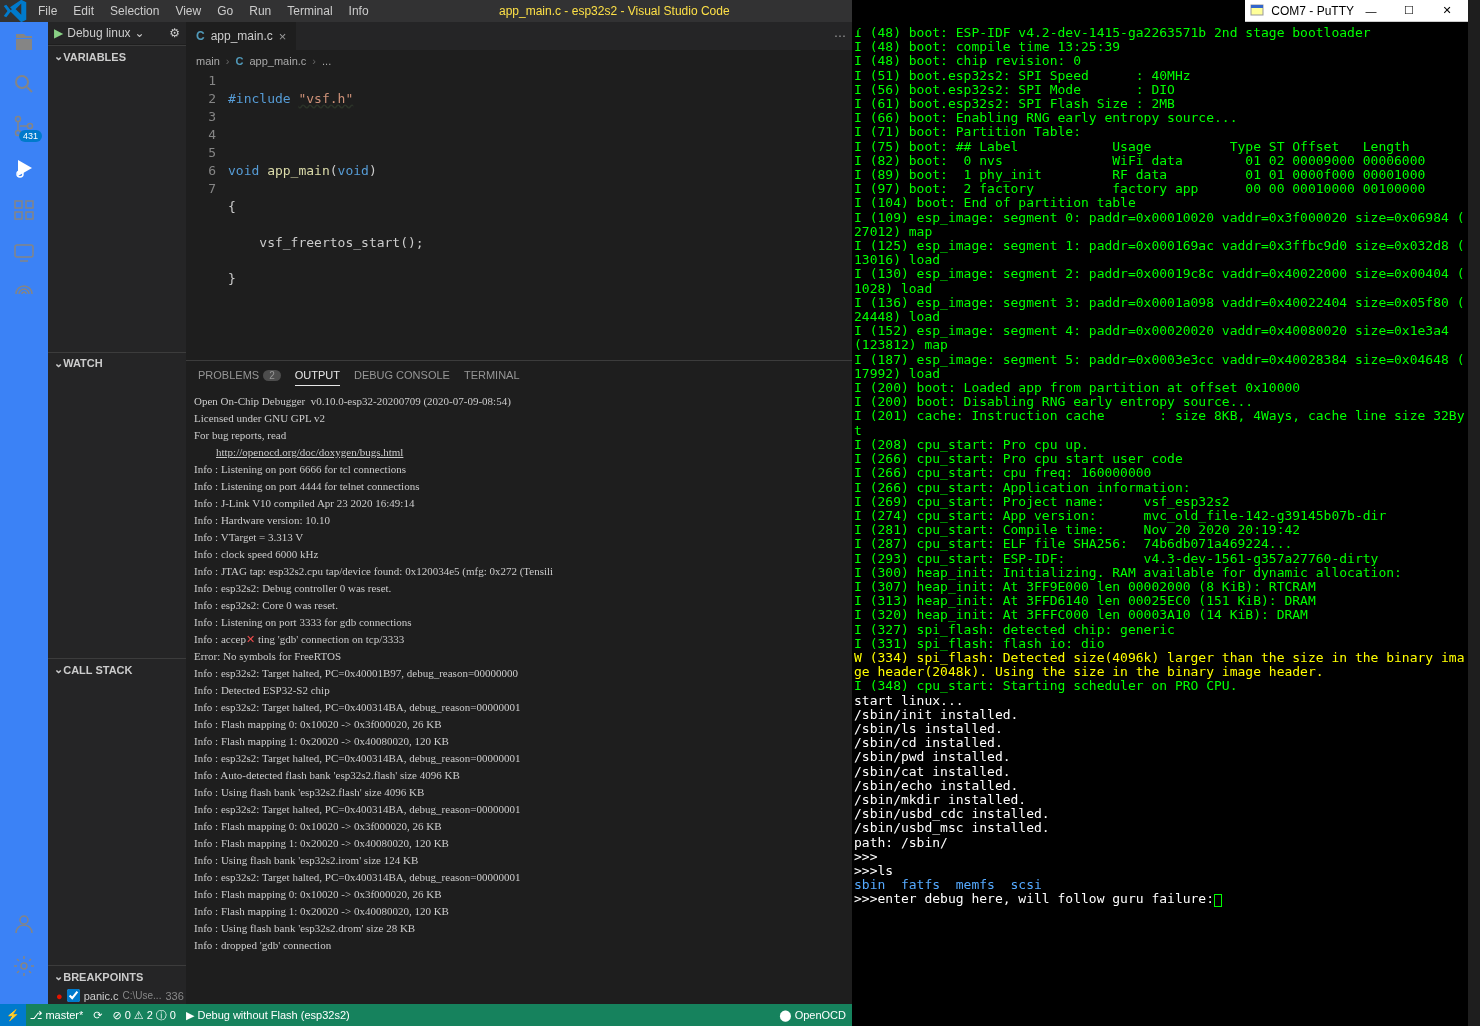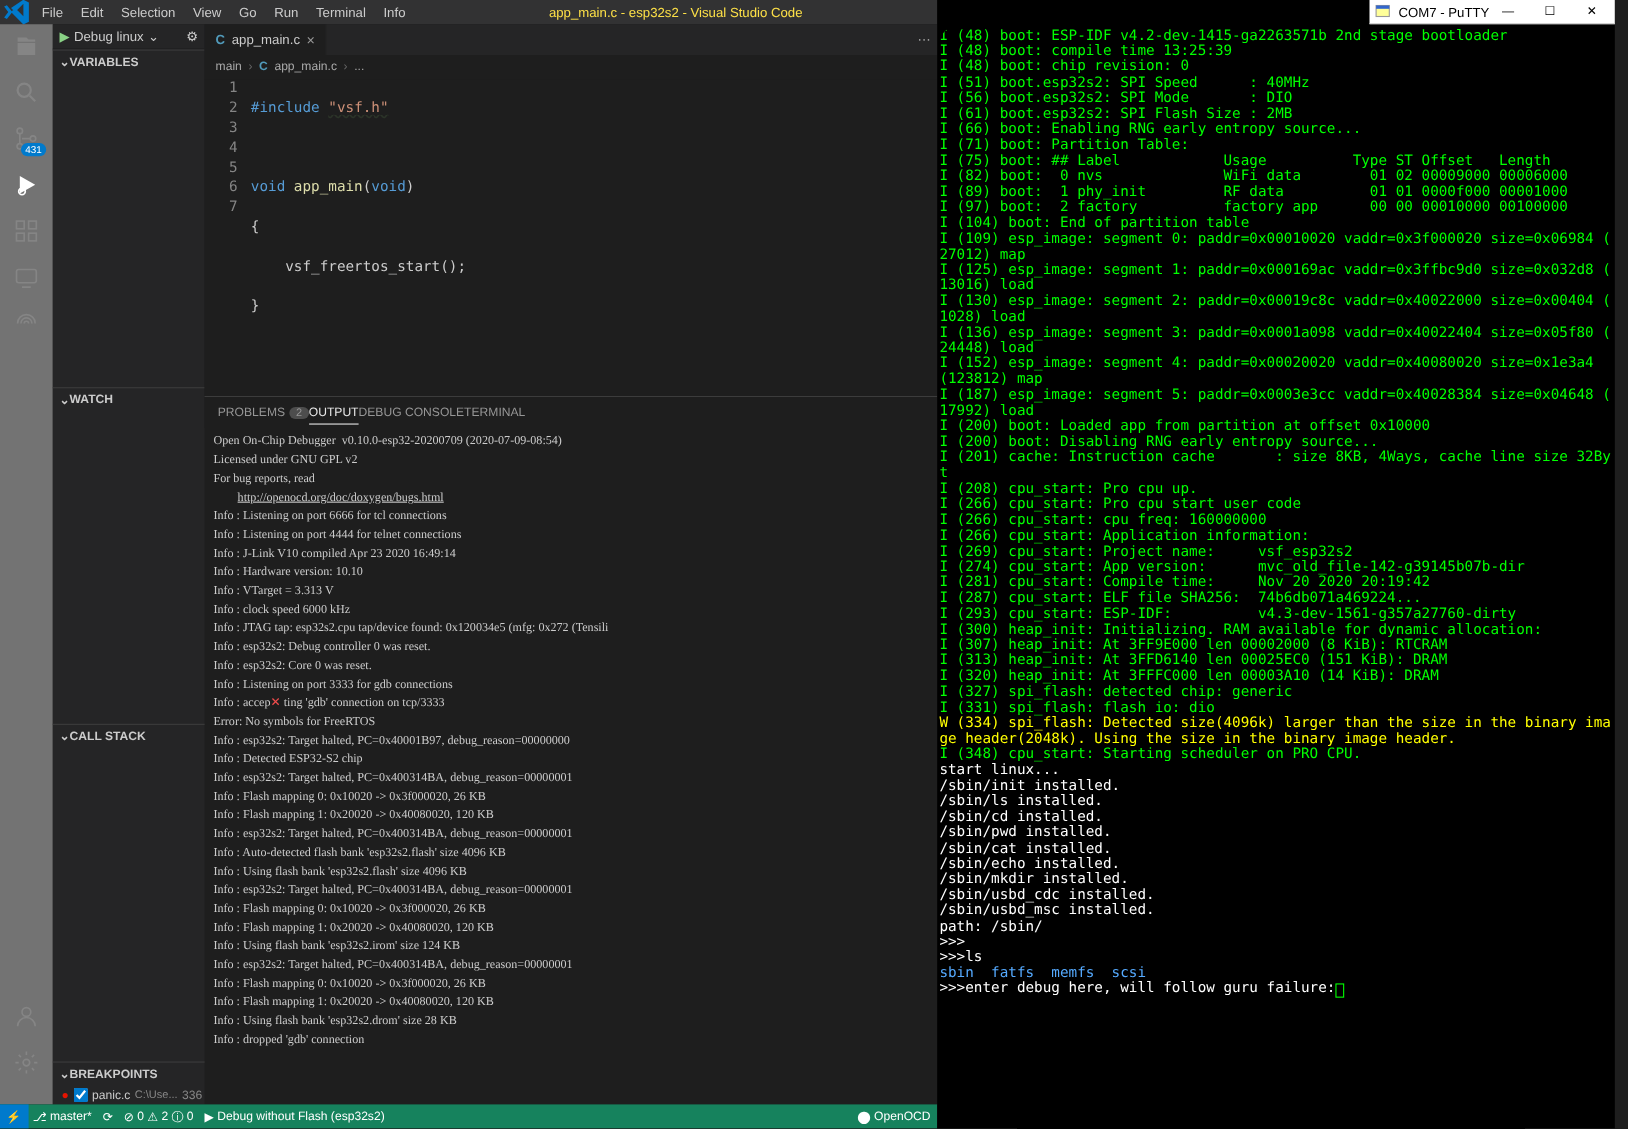--- a/index.html
+++ b/index.html
@@ -8,21 +8,21 @@
 .putty { width: 616px; height: 1026px; display: flex; flex-direction: column; background: #000; align-items: flex-end; }
 
 
 .vscode-menubar { height: 22px; background: #323233; display: flex; align-items: center; color: #cccccc; font-size: 12px; }
 .vscode-menubar .logo { width: 30px; display: flex; align-items: center; justify-content: center; }
 .vscode-menubar .menu-item { padding: 0 8px; cursor: pointer; }
 .vscode-menubar .title { flex: 1; text-align: center; color: #fde047; }
 
 
 .vscode-body { flex: 1; display: flex; min-height: 0; }
-.activitybar { width: 48px; background: #737373; display: flex; flex-direction: column; align-items: center; padding-top: 8px; gap: 18px; }
+.activitybar { width: 48px; background: #3b82f6; display: flex; flex-direction: column; align-items: center; padding-top: 8px; gap: 18px; }
 .activitybar .ab-icon { width: 24px; height: 24px; color: #858585; display: flex; align-items: center; justify-content: center; position: relative; }
 .activitybar .ab-icon.active { color: #fff; }
 .activitybar .badge { position: absolute; bottom: -4px; right: -6px; background: #007acc; color: #fff; border-radius: 8px; font-size: 9px; padding: 1px 4px; }
 
 .sidebar { width: 138px; background: #252526; display: flex; flex-direction: column; }
 .sidebar .run-select { padding: 4px 6px; display: flex; align-items: center; gap: 4px; color: #ccc; font-size: 12px; border-bottom: 1px solid #1e1e1e; }
 .sidebar .section-head { padding: 4px 6px; font-size: 11px; font-weight: bold; color: #ccc; display: flex; align-items: center; border-top: 1px solid #3c3c3c; }
 .sidebar .spacer1 { flex: 1; }
 .bp-item { padding: 2px 8px; font-size: 11px; display: flex; align-items: center; gap: 4px; }
 
@@ -35,21 +35,21 @@
 .breadcrumbs .sep { color: #666; }
 
 .code { flex: 0 0 160px; display: flex; font-family: Consolas, monospace; font-size: 13px; background: #1e1e1e; }
 .gutter { width: 42px; text-align: right; color: #858585; padding-right: 12px; line-height: 18px; }
 .codelines { flex: 1; line-height: 18px; white-space: pre; overflow: hidden; }
 .kw { color: #569cd6; }
 .fn { color: #dcdcaa; }
 .str { color: #ce9178; text-decoration: underline wavy #608b4e33; }
 
 .panel { flex: 1; display: flex; flex-direction: column; border-top: 1px solid #3c3c3c; min-height: 0; }
-.panel-tabs { height: 28px; display: flex; align-items: center; padding: 0 12px; font-size: 11px; background: #1e1e1e; }
+.panel-tabs { height: 28px; display: flex; align-items: center; gap: 14px; padding: 0 12px; font-size: 11px; background: #1e1e1e; }
 .panel-tab { color: #969696; padding: 4px 0; border-bottom: 1px solid transparent; }
 .panel-tab.active { color: #e7e7e7; border-bottom: 1px solid #e7e7e7; }
 .panel-tab .count { background: #4d4d4d; border-radius: 8px; padding: 0 6px; margin-left: 4px; font-size: 10px; }
 .panel-out { flex: 1; overflow: auto; font-family: Liberation Serif, serif; font-size: 11px; line-height: 17px; padding: 4px 8px; color: #cccccc; white-space: pre-wrap; }
 .panel-out .link { text-decoration: underline; color: #ccc; }
 .panel-out .err-x { color: #f14c4c; }
 
 
 .statusbar { height: 22px; background: #007acc; color: #fff; display: flex; align-items: center; font-size: 11px; padding: 0 6px; gap: 10px; }
 .statusbar.debug { background: #16825d; }

